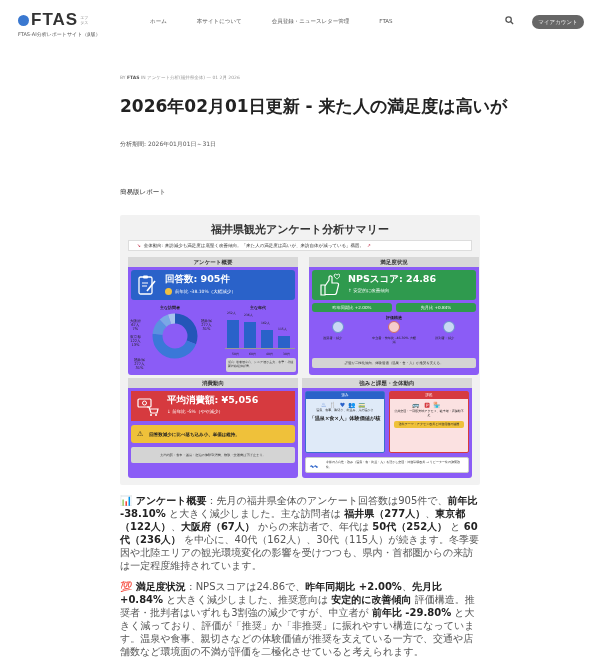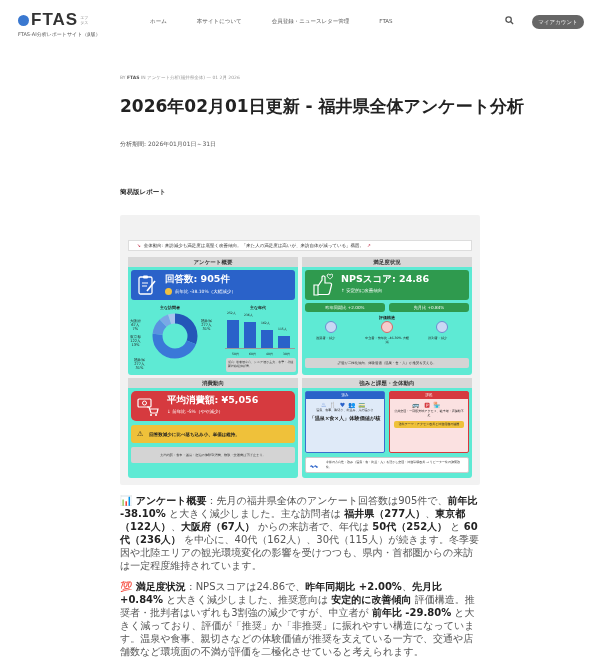--- a/index.html
+++ b/index.html
@@ -12,30 +12,30 @@
 .logo-ruby{font-size:4px;color:#888;margin-left:2px;line-height:5px;width:10px}
 .logo-sub{font-size:5px;color:#555;margin-top:1px;white-space:nowrap}
 .nav{position:absolute;top:18px;left:150px;display:flex;gap:0}
 .nav a{font-size:5.5px;color:#555;text-decoration:none;margin-right:30px;white-space:nowrap}
 .search-icon{position:absolute;left:505px;top:16px;width:9px;height:9px}
 .account-btn{position:absolute;left:532px;top:15px;width:52px;height:14px;border-radius:7px;background:#666;color:#eee;font-size:5.5px;display:flex;align-items:center;justify-content:center}
 .breadcrumb{position:absolute;left:120px;top:75px;font-size:4.5px;color:#999;white-space:nowrap}
 .breadcrumb b{color:#555}
 .page-title{position:absolute;left:120px;top:95px;font-size:17px;font-weight:bold;color:#222;white-space:nowrap}
 .period{position:absolute;left:120px;top:140px;font-size:6px;color:#555}
-.report-label{position:absolute;left:120px;top:188px;font-size:6.5px;font-weight:bold;color:#333}
+.report-label{position:absolute;left:120px;top:188px;font-size:6.5px;font-weight:normal;color:#333}
 .infographic{position:absolute;left:120px;top:215px;width:360px;height:270px;background:#f2f2f2;border-radius:2px}
 .ig-title{position:absolute;top:7px;left:0;width:360px;text-align:center;font-size:11px;font-weight:bold;color:#333}
 .ig-trend{position:absolute;top:25px;left:8px;width:344px;height:11px;background:#fff;border:1px solid #ddd;font-size:4.5px;color:#333;display:flex;align-items:center;padding-left:8px;white-space:nowrap}
 .ig-trend .ar{color:#c0304a;margin-right:3px}
-.panel{position:absolute;background:#5eead4;border-radius:3px}
+.panel{position:absolute;background:#8b5cf6;border-radius:3px}
 .panel-head{height:10px;background:#d8d8d8;font-size:5.5px;font-weight:bold;color:#333;text-align:center;line-height:10px}
 .blue-box{position:absolute;background:#2a62c9;border-radius:3px;color:#fff}
 .green-box{position:absolute;background:#2f9a4e;border-radius:3px;color:#fff}
-.red-box{position:absolute;background:#d63a3f;border-radius:5px;color:#fff}
+.red-box{position:absolute;background:#d63a3f;border-radius:0;color:#fff}
 .yellow-box{position:absolute;background:#efc13a;border-radius:3px;color:#222}
 .gray-box{position:absolute;background:#d4d4d4;border-radius:2px;color:#333}
 .big{font-size:9.5px;font-weight:bold;white-space:nowrap}
 .small{font-size:4.5px;white-space:nowrap}
 .tiny{font-size:3.6px;white-space:nowrap}
 .body-text{position:absolute;left:120px;font-size:10px;line-height:13px;color:#555;width:362px}
 .body-text b{color:#222}
 </style>
 </head>
 <body>
@@ -60,25 +60,26 @@
       <line x1="6.2" y1="6.2" x2="9" y2="9" stroke="#555" stroke-width="1.5"></line>
     </svg>
   <div class="account-btn">マイアカウント</div>
 </div>
 
 <div class="breadcrumb">
   <span>BY</span>
   <b>FTAS</b>
   <span>IN アンケート分析(福井県全体) — 01 2月 2026</span>
 </div>
-<h1 class="page-title">2026年02月01日更新 - 福井県全体アンケート分析</h1>
+<h1 class="page-title">2026年02月01日更新 - 来た人の満足度は高いが</h1>
 <div class="period">分析期間: 2026年01月01日～31日</div>
 <div class="report-label">簡易版レポート</div>
 
 <div class="infographic">
+  <div class="ig-title">福井県観光アンケート分析サマリー</div>
   <div class="ig-trend">
     <span class="ar">↘</span>
     <span>全体動向: 来訪減少も満足度は底堅く改善傾向。「来た人の満足度は高いが、来訪自体が減っている」構図。</span>
     <span style="margin-left:3px;color:#c0304a">↗</span>
   </div>
 
   <div class="panel" style="left:8px;top:42px;width:170px;height:118px">
     <div class="panel-head">アンケート概要</div>
     <div class="blue-box" style="left:3px;top:13px;width:164px;height:30px">
       <svg style="position:absolute;left:6px;top:4px;width:20px;height:22px" viewBox="0 0 20 22">
@@ -121,21 +122,21 @@
     </div>
     <div style="position:absolute;left:99px;top:95px;width:68px;display:flex;justify-content:space-around">
       <span class="tiny" style="font-size:3px">50代</span>
       <span class="tiny" style="font-size:3px">60代</span>
       <span class="tiny" style="font-size:3px">40代</span>
       <span class="tiny" style="font-size:3px">30代</span>
     </div>
     <div class="gray-box tiny" style="left:98px;top:101px;width:70px;height:14px;font-size:3px;white-space:normal;padding:2px;line-height:4px">傾向: 若者層中心、シニア層が主力。冬季・北陸新幹線延伸影響。</div>
   </div>
 
-  <div class="panel" style="left:182px;top:42px;width:170px;height:118px">
+  <div class="panel" style="left:189px;top:42px;width:170px;height:118px">
     <div class="panel-head">満足度状況</div>
     <div class="green-box" style="left:3px;top:13px;width:164px;height:30px">
       <svg style="position:absolute;left:6px;top:3px;width:22px;height:24px" viewBox="0 0 22 24">
           <path d="M3 12h4v10H3z M7 13 l4-6 v-3 a1.5 1.5 0 0 1 3 1 v5 h5 a1.5 1.5 0 0 1 1.5 2 l-2 8 a2 2 0 0 1-2 1.5H7z" fill="none" stroke="#fff" stroke-width="1.2"></path>
           <path d="M16 2 a2 2 0 0 1 3 0 a2 2 0 0 1 3 0 c0 2-3 4-3 4 s-3-2-3-4z" fill="none" stroke="#fff" stroke-width="0.9"></path>
         </svg>
       <div class="big" style="position:absolute;left:36px;top:3px">NPSスコア: 24.86</div>
       <div class="small" style="position:absolute;left:36px;top:18px">↑ <span>安定的に改善傾向</span></div>
     </div>
     <div class="green-box small" style="left:3px;top:46px;width:80px;height:9px;font-size:4.2px;display:flex;align-items:center;justify-content:center">昨年同期比 +2.00%</div>

